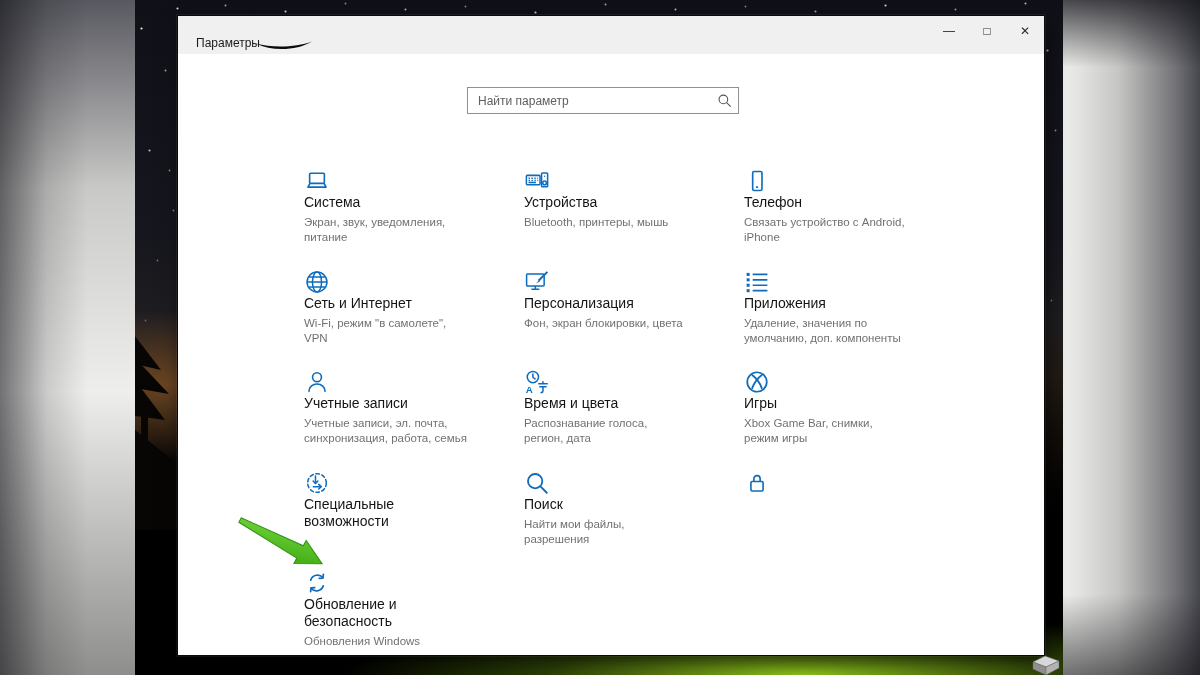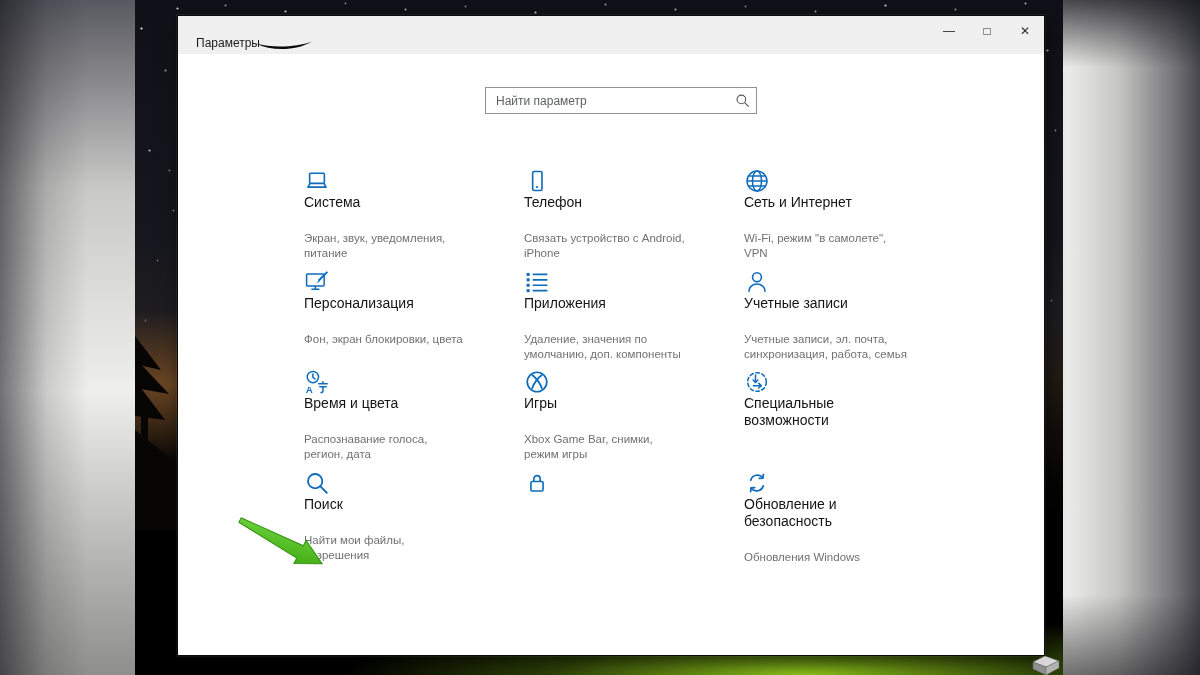--- a/index.html
+++ b/index.html
@@ -45,35 +45,35 @@
     box-shadow:0 0 0 1px rgba(255,255,255,.06),3px 6px 18px rgba(0,0,0,.55);}
   .titlebar{position:absolute;left:0;top:0;right:0;height:38px;background:#f0f0f0;
     display:flex;align-items:center;}
   .title{margin-left:18px;font-size:12px;color:#1b1b1b;margin-top:16px;}
   .swoosh{position:absolute;left:76px;top:22px;pointer-events:none;}
   .controls{position:absolute;right:0;top:0;display:flex;}
   .ctrl{width:38px;height:30px;border:none;background:transparent;padding:0;
     display:flex;align-items:center;justify-content:center;font-size:12px;color:#2d2d2d;
     font-family:"Liberation Sans",sans-serif;}
 
-  .searchbox{position:absolute;left:307px;top:71px;width:272px;height:27px;box-sizing:border-box;
+  .searchbox{position:absolute;left:289px;top:71px;width:272px;height:27px;box-sizing:border-box;
     border:1px solid #8f9193;background:#fff;display:flex;align-items:center;}
   .searchbox input{flex:1;min-width:0;border:none;outline:none;background:transparent;
     font-family:"Liberation Sans",sans-serif;font-size:12px;color:#333;padding:0 0 0 10px;}
   .searchbox input::placeholder{color:#5c5e60;opacity:1;}
   .search-glyph{width:28px;display:flex;justify-content:center;align-items:center;}
 
   .grid{position:absolute;left:126px;top:150px;display:grid;
     grid-template-columns:220px 220px 220px;grid-auto-rows:100.5px;color:var(--accent,#0f6cbd);}
   .tile{display:flex;align-items:flex-start;cursor:default;flex-direction:column;}
   .tile-icon{flex:none;width:26px;height:26px;margin:2px 12px 0 0;color:var(--accent,#0f6cbd);}
   .tile-icon svg{width:26px;height:26px;display:block;}
   .tile-text{width:170px;}
   .tile-title{display:block;font-size:14px;line-height:17px;color:#141414;white-space:pre-line;}
-  .tile-sub{display:block;font-size:11.5px;line-height:15px;color:#717171;margin-top:20px;white-space:pre-line;}
+  .tile-sub{display:block;font-size:11.5px;line-height:15px;color:#717171;margin-top:4px;white-space:pre-line;}
 
   .annot-arrow{position:absolute;left:228px;top:506px;pointer-events:none;}
   .cube{position:absolute;left:1031px;top:655px;pointer-events:none;}
 </style>
 </head>
 <body>
 
 <svg width="0" height="0" style="position:absolute" aria-hidden="true">
   <defs>
     <linearGradient id="agrad" x1="0" y1="0" x2="1" y2="1">
@@ -253,20 +253,31 @@
               <use href="#laptop-icon"></use>
             </svg>
           </span>
           <span class="tile-text">
             <span class="tile-title">Система</span>
             <span class="tile-sub">Экран, звук, уведомления,
 питание</span>
           </span>
         </div>
 
+        <div class="tile">
+          <span class="tile-icon">
+            <svg viewBox="0 0 24 24">
+              <use href="#devices-icon"></use>
+            </svg>
+          </span>
+          <span class="tile-text">
+            <span class="tile-title">Устройства</span>
+            <span class="tile-sub">Bluetooth, принтеры, мышь</span>
+          </span>
+        </div>
 
         <div class="tile">
           <span class="tile-icon">
             <svg viewBox="0 0 24 24">
               <use href="#phone-icon"></use>
             </svg>
           </span>
           <span class="tile-text">
             <span class="tile-title">Телефон</span>
             <span class="tile-sub">Связать устройство с Android,

